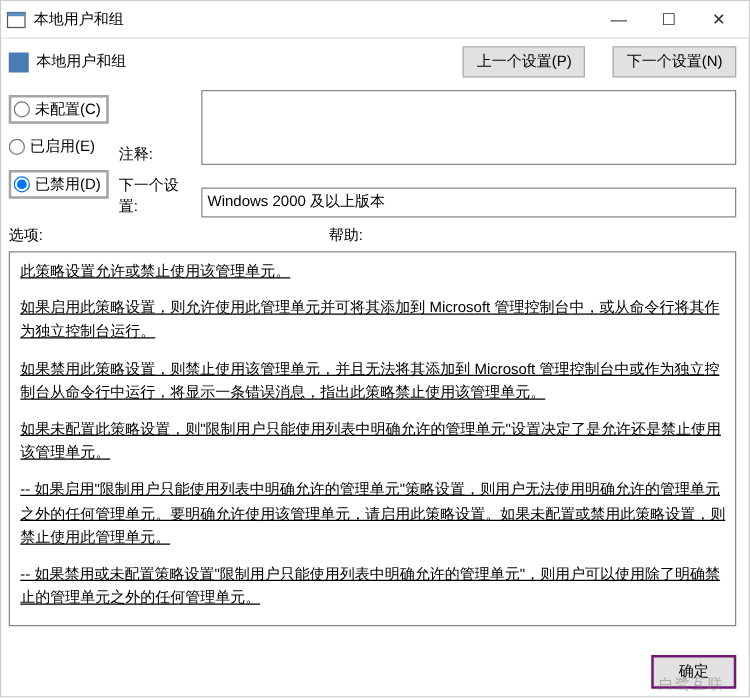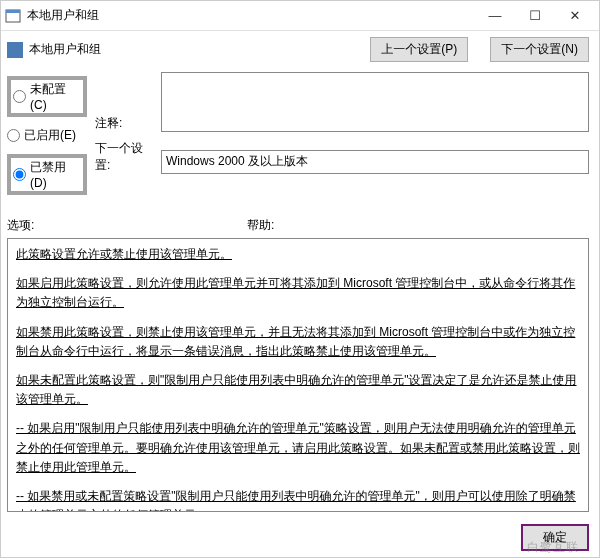--- a/index.html
+++ b/index.html
@@ -83,38 +83,39 @@
   gap: 10px;
   padding-top: 4px;
 }
 .radio-option {
   display: flex;
   align-items: center;
   gap: 4px;
   cursor: pointer;
 }
 .radio-option input { margin: 0; }
-.highlight-red { border: 4px solid #a3a3a3; padding: 1px 2px; }
+.highlight-red { border: 2px solid #a3a3a3; padding: 1px 2px; }
 .right-column { flex: 1; display: flex; flex-direction: column; gap: 6px; }
 .field-row { display: flex; gap: 6px; align-items: flex-end; }
 .field-label { width: 60px; padding-top: 2px; text-align: left; }
 .field-input {
   flex: 1;
   border: 1px solid #888;
   background: #fff;
   font-family: inherit;
   font-size: 12px;
   padding: 2px 4px;
   resize: none;
 }
 .comment-box { height: 60px; }
 .platform-box { height: 24px; overflow-y: scroll; }
 .labels-row {
   display: flex;
-  margin-top: 16px;
+  margin-top: 0;
+  gap: 16px;
 }
 .labels-row .options-label { width: 240px; }
 .help-area {
   border: 1px solid #888;
   padding: 6px 8px;
   margin-top: 4px;
   overflow-y: scroll;
   height: 300px;
   font-size: 12px;
   line-height: 1.6;

